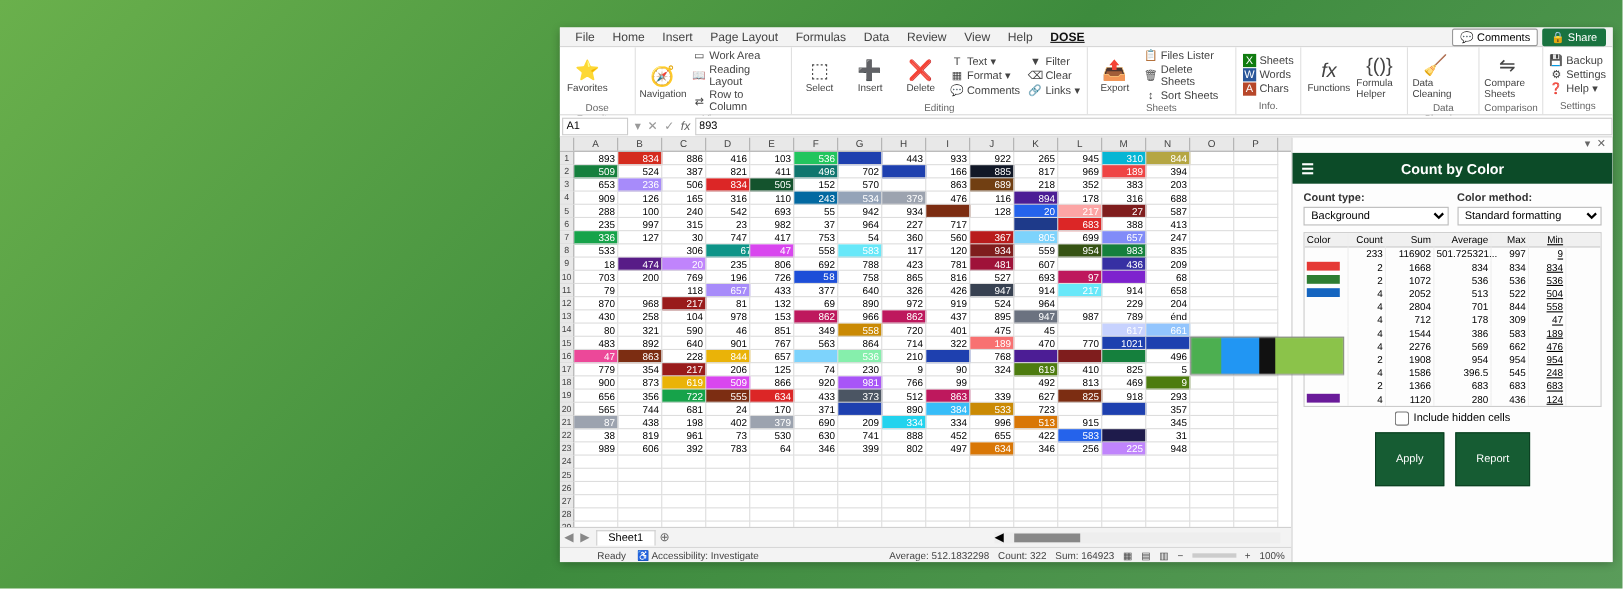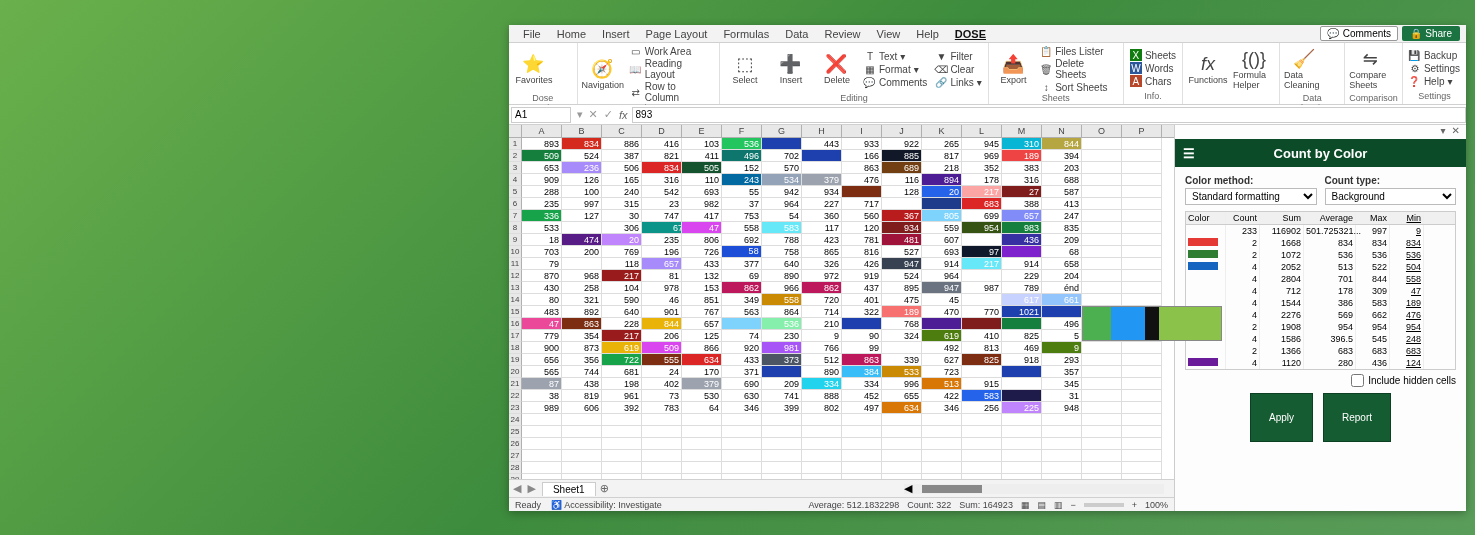--- a/index.html
+++ b/index.html
@@ -34,21 +34,21 @@
 .rows { overflow: auto; flex: 1; }
 .grid-row { height: 12px; display: flex; }
 .row-head { width: 13px; background: #e8e8e8; border-right: 1px solid #b0b0b0; border-bottom: 1px solid #ddd; text-align: center; font-size: 8px; color: #444; line-height: 12px; cursor: pointer; }
 .cell { width: 40px; border-right: 1px solid #ddd; border-bottom: 1px solid #ddd; text-align: right; padding-right: 2px; font-size: 9px; line-height: 12px; overflow: hidden; white-space: nowrap; }
 .sheet-tabs { height: 18px; background: #f3f3f3; border-top: 1px solid #d0d0d0; display: flex; align-items: center; padding: 0 4px; position: relative; }
 .tab-btn { background: #fff; border: 1px solid #ccc; border-bottom: none; padding: 1px 10px; font-size: 10px; cursor: pointer; }
 .tab-add { margin-left: 4px; color: #666; cursor: pointer; }
 .h-scroll { position: absolute; right: 10px; width: 260px; height: 10px; background: #eee; display: flex; align-items: center; }
 .h-thumb { width: 60px; height: 8px; background: #888; margin-left: 10px; }
 .status-bar { height: 14px; background: #f3f3f3; border-top: 1px solid #d0d0d0; display: flex; align-items: center; padding: 0 6px; font-size: 9px; color: #444; }
-.status-left { flex: 1; display: flex; gap: 10px; }
+.status-left { flex: 1; display: flex; gap: 10px; margin-left: 28px; }
 .status-right { display: flex; gap: 8px; align-items: center; }
 .task-pane { width: 292px; background: #fdfdfd; border-left: 1px solid #ccc; display: flex; flex-direction: column; }
 .pane-ctrl { height: 14px; display: flex; justify-content: flex-end; gap: 6px; padding-right: 6px; color: #666; font-size: 10px; }
 .pane-ctrl span { cursor: pointer; }
 .pane-header { background: #0c4b28; color: #fff; height: 28px; display: flex; align-items: center; padding: 0 8px; font-size: 13px; font-weight: 600; }
 .pane-header .hamburger { margin-right: auto; cursor: pointer; }
 .pane-title { position: absolute; left: 50%; transform: translateX(-50%); }
 .pane-body { padding: 8px 10px; flex: 1; display: flex; flex-direction: column; }
 .pane-row { display: flex; gap: 8px; margin-bottom: 6px; }
 .pane-col { flex: 1; }
@@ -60,21 +60,21 @@
 .pane-th, .pane-td { padding: 1px 2px; border-right: 1px solid #eee; }
 .c-color { width: 40px; }
 .c-count { width: 34px; text-align: right; }
 .c-sum { width: 44px; text-align: right; }
 .c-avg { width: 52px; text-align: right; }
 .c-max { width: 34px; text-align: right; }
 .c-min { width: 34px; text-align: right; text-decoration: underline; }
 .swatch { width: 30px; height: 8px; display: inline-block; }
 .pane-actions { margin-top: 6px; display: flex; gap: 10px; justify-content: center; }
 .pane-btn { background: #165c33; color: #fff; border: 1px solid #0c4022; padding: 18px 18px; font-size: 10px; cursor: pointer; }
-.checkbox-row { display: flex; align-items: center; gap: 4px; font-size: 10px; margin-top: 4px; justify-content: flex-end; }
+.checkbox-row { display: flex; align-items: center; gap: 4px; font-size: 10px; margin-top: 4px; justify-content: center; }
 .overlay-preview { position: absolute; left: 1082px; top: 306px; width: 140px; height: 35px; background: linear-gradient(to right, #4caf50 0%, #4caf50 20%, #2196f3 20%, #2196f3 45%, #111 45%, #111 55%, #8bc34a 55%, #8bc34a 100%); z-index: 10; border: 1px solid #888; }
 </style>
 </head>
 <body>
 
 <div class="app-window">
   <div class="menu-bar">
     <span id="menu-slot"><span class="menu-item">File</span><span class="menu-item">Home</span><span class="menu-item">Insert</span><span class="menu-item">Page Layout</span><span class="menu-item">Formulas</span><span class="menu-item">Data</span><span class="menu-item">Review</span><span class="menu-item">View</span><span class="menu-item">Help</span><span class="menu-item active">DOSE</span></span>
     <div class="menu-right">
       <button class="btn-comments">💬 <span>Comments</span></button>
@@ -452,21 +452,21 @@
             <div class="cell">200</div>
             <div class="cell">769</div>
             <div class="cell">196</div>
             <div class="cell">726</div>
             <div class="cell" style="background: rgb(29, 78, 216); color: rgb(255, 255, 255); font-family: Liberation Mono, monospace;">58</div>
             <div class="cell">758</div>
             <div class="cell">865</div>
             <div class="cell">816</div>
             <div class="cell">527</div>
             <div class="cell">693</div>
-            <div class="cell" style="background: #0f172a; color: rgb(255, 255, 255);">97</div>
+            <div class="cell" style="background: #be185d; color: rgb(255, 255, 255);">97</div>
             <div class="cell" style="background: rgb(126, 34, 206); color: rgb(255, 255, 255);"></div>
             <div class="cell">68</div>
             <div class="cell"></div>
             <div class="cell"></div>
           </div>
           <div class="grid-row">
             <div class="row-head">11</div>
             <div class="cell">79</div>
             <div class="cell"></div>
             <div class="cell">118</div>
@@ -862,26 +862,26 @@
         <span>▾</span>
         <span>✕</span>
       </div>
       <div class="pane-header" style="position:relative;">
         <span class="hamburger">☰</span>
         <span class="pane-title">Count by Color</span>
       </div>
       <div class="pane-body">
         <div class="pane-row">
           <div class="pane-col">
+            <div class="pane-label">Count type:</div>
+            <select class="pane-select"><option>Background</option></select>
+          </div>
+          <div class="pane-col">
             <div class="pane-label">Color method:</div>
             <select class="pane-select"><option>Standard formatting</option></select>
-          </div>
-          <div class="pane-col">
-            <div class="pane-label">Count type:</div>
-            <select class="pane-select"><option>Background</option></select>
           </div>
         </div>
         <div class="pane-table">
           <div class="pane-thead">
             <div class="pane-th c-color">Color</div>
             <div class="pane-th c-count">Count</div>
             <div class="pane-th c-sum">Sum</div>
             <div class="pane-th c-avg">Average</div>
             <div class="pane-th c-max">Max</div>
             <div class="pane-th c-min">Min</div>

